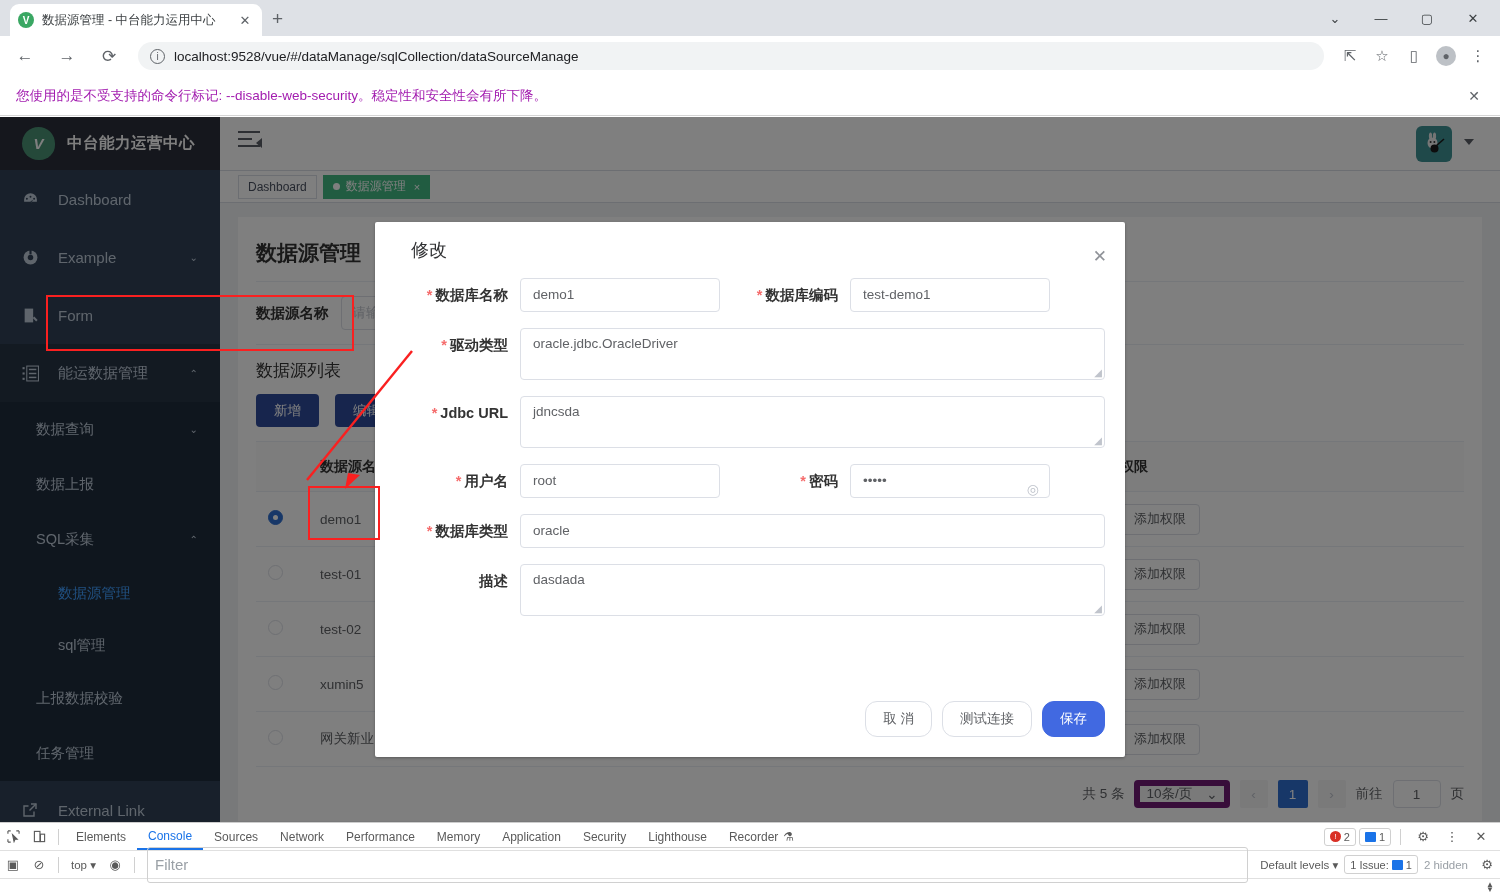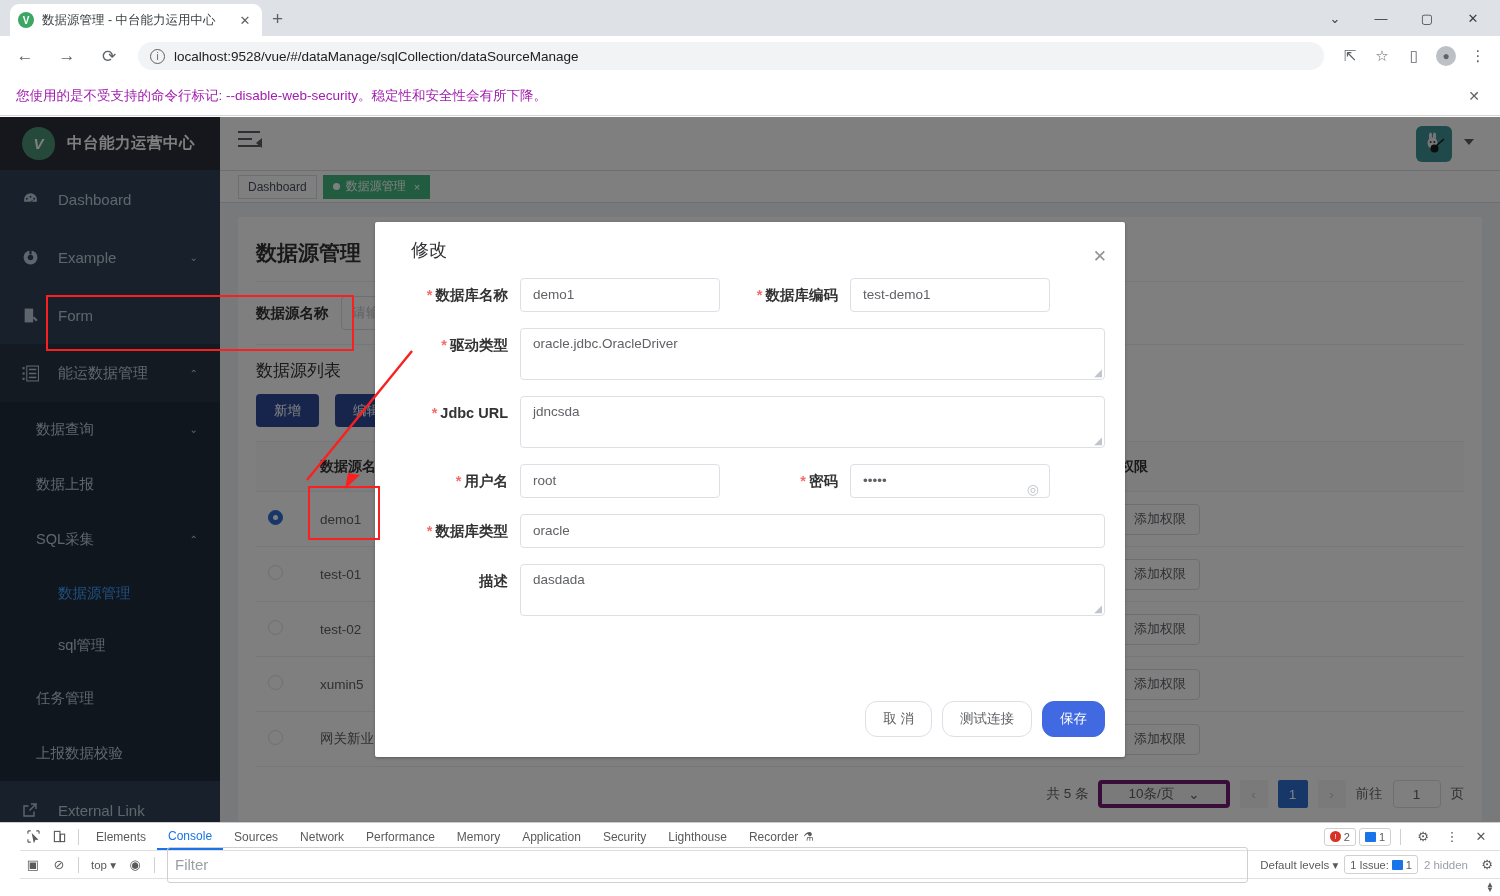--- a/index.html
+++ b/index.html
@@ -105,22 +105,22 @@
   table.dt th { background:#fafafa; border-bottom:1px solid #ebeef5; border-top:1px solid #ebeef5;
      text-align:left; font-size:14px; color:#333; font-weight:bold; height:50px; padding:0 12px; }
   table.dt td { border-bottom:1px solid #ebeef5; height:55px; padding:0 12px; font-size:13.5px; color:#606266; }
   th.cw-rd, td.cw-rd { width:52px; padding-left:24px; }
   .radio { width:15px;height:15px;border-radius:50%;border:1px solid #dcdfe6;background:#fff;display:inline-block;position:relative;cursor:pointer;}
   .radio.on { border-color:#2f6fd0; background:#2f6fd0; }
   .radio.on::after { content:""; position:absolute; left:4px; top:4px; width:5px;height:5px;border-radius:50%;background:#fff; }
   .btn-out { border:1px solid #dcdfe6; background:#fff; border-radius:4px; height:31px; padding:0 13px;
      font-size:13px; color:#606266; cursor:pointer; font-family:inherit;}
   .pager { display:flex; align-items:center; justify-content:flex-end; gap:10px; height:54px; font-size:13.5px; color:#606266; }
-  .pg-sel { height:28px; border:4px solid #701a75; border-radius:4px; background:#f4f4f5; display:flex;
-     align-items:center; padding:0 26px; gap:14px; color:#606266; cursor:pointer;}
+  .pg-sel { height:28px; border:6px solid #701a75; border-radius:4px; background:#f4f4f5; display:flex;
+     align-items:center; padding:0 6px; gap:14px; color:#606266; cursor:pointer;}
   .pg-btn { width:28px;height:28px;background:#f4f4f5;display:flex;align-items:center;justify-content:center;
      color:#c0c4cc; border-radius:2px; cursor:pointer;}
   .pg-num { width:30px;height:28px;background:#2f6fd0;color:#fff;display:flex;align-items:center;justify-content:center;border-radius:2px;cursor:pointer;}
   .pg-jump { width:48px;height:28px;border:1px solid #dcdfe6;border-radius:4px;display:flex;align-items:center;justify-content:center;color:#606266;}
 
   
   .overlay { position:absolute; left:0; top:0; width:1500px; height:705px; background:rgba(0,0,0,.5); }
   .modal { position:absolute; left:375px; top:105px; width:750px; height:535px; background:#fff; border-radius:2px;
      box-shadow:0 1px 3px rgba(0,0,0,.3); }
   .modal-head { height:56px; display:flex; align-items:center; padding:0 36px; }
@@ -142,21 +142,21 @@
   .modal-foot { position:absolute; right:20px; bottom:20px; display:flex; gap:10px; }
   .mf-btn { border:1px solid #dcdfe6; background:#fff; border-radius:12px; height:36px; padding:0 17px;
      font-size:13.5px; color:#606266; cursor:pointer; font-family:inherit;}
   .mf-btn.primary { background:#4169e1; border-color:#4169e1; color:#fff; }
 
   
   .ann { position:absolute; border:2px solid #fa2020; pointer-events:none; }
   .annsvg { position:absolute; left:0; top:0; width:1500px; height:705px; pointer-events:none; }
 
   
-  .devtools { position:absolute; left:0; top:822px; width:1500px; height:74px; background:#fff; border-top:1px solid #cdcdcd;padding-left:20px; }
+  .devtools { position:absolute; left:0; top:822px; width:1500px; height:74px; background:#fff; border-top:1px solid #cdcdcd; }
   .dt-row1 { height:28px; display:flex; align-items:center; border-bottom:1px solid #e0e0e0; }
   .dt-ic { width:26px;height:26px;display:flex;align-items:center;justify-content:center;color:#5a5a5a;font-size:13px;cursor:pointer;}
   .dt-sep { width:1px; height:16px; background:#d0d0d0; margin:0 6px; }
   .dt-tab { padding:0 11px; height:27px; display:flex; align-items:center; font-size:12px; color:#5a5a5a; cursor:pointer; }
   .dt-tab.on { color:#1a73e8; border-bottom:2px solid #1a73e8; }
   .dt-right { margin-left:auto; display:flex; align-items:center; padding-right:6px; gap:3px; }
   .pill { height:18px; border:1px solid #d0d0d0; border-radius:3px; display:flex; align-items:center; gap:3px; padding:0 5px; font-size:11px; color:#5a5a5a; cursor:pointer;}
   .err-dot { width:11px;height:11px;border-radius:50%;background:#d93025;color:#fff;font-size:8px;display:flex;align-items:center;justify-content:center;}
   .msg-sq { width:11px;height:10px;border-radius:1px;background:#1a73e8;}
   .dt-row2 { height:28px; display:flex; align-items:center; border-bottom:1px solid #e0e0e0; }
@@ -281,24 +281,24 @@
           </div>
           <div class="sub2">
             <div class="mi active">
               <span>数据源管理</span>
             </div>
             <div class="mi">
               <span>sql管理</span>
             </div>
           </div>
           <div class="mi">
-            <span>任务管理</span>
+            <span>上报数据校验</span>
           </div>
           <div class="mi">
-            <span>上报数据校验</span>
+            <span>任务管理</span>
           </div>
         </div>
 
         <div class="mi">
           <span class="ic">
             <svg width="16" height="16" viewBox="0 0 16 16" fill="none" stroke="currentColor" stroke-width="1.4">
                 <path d="M9 2h5v5"></path>
                 <path d="M14 2L7.5 8.5"></path>
                 <path d="M12 9.5V14H2V4h4.5"></path>
               </svg>

